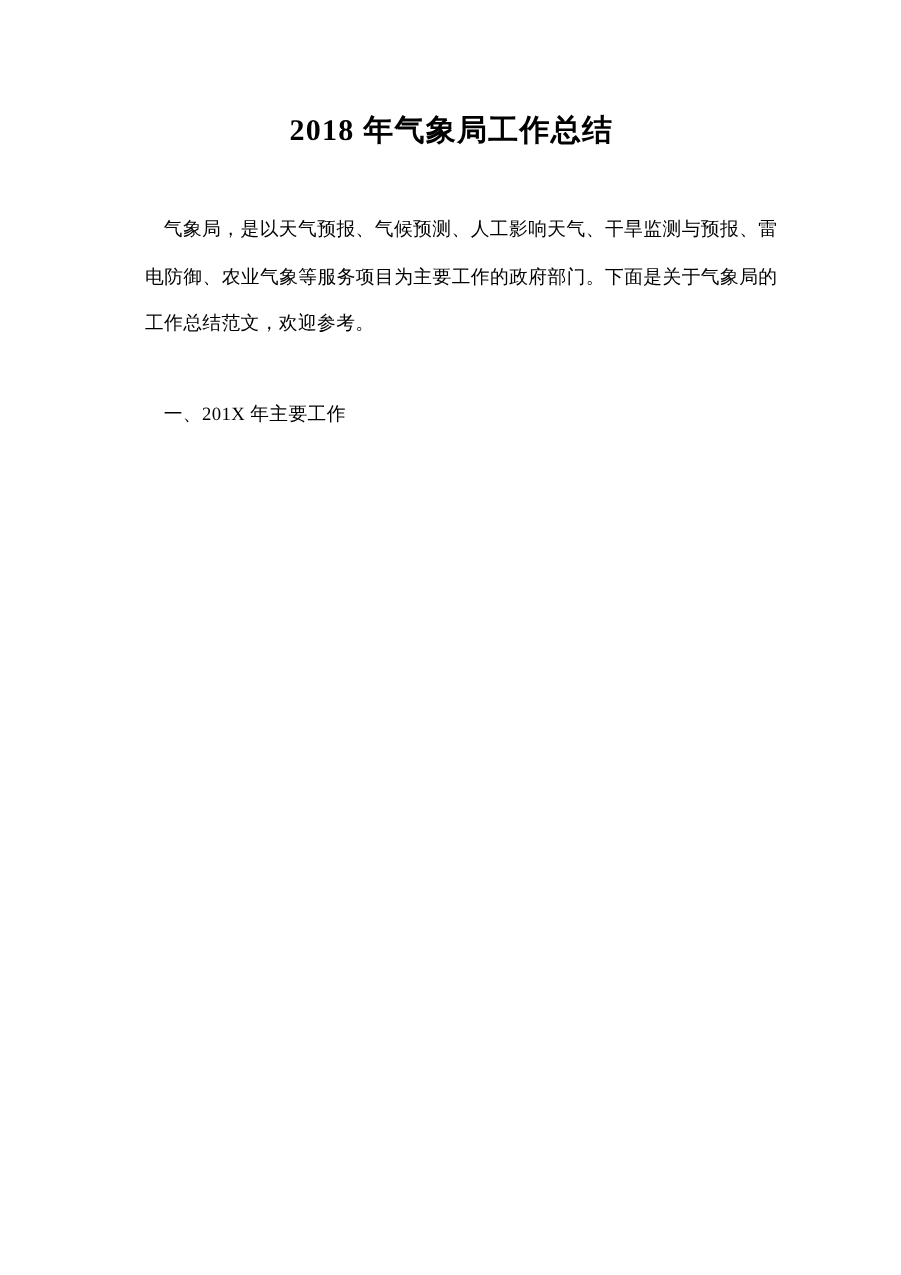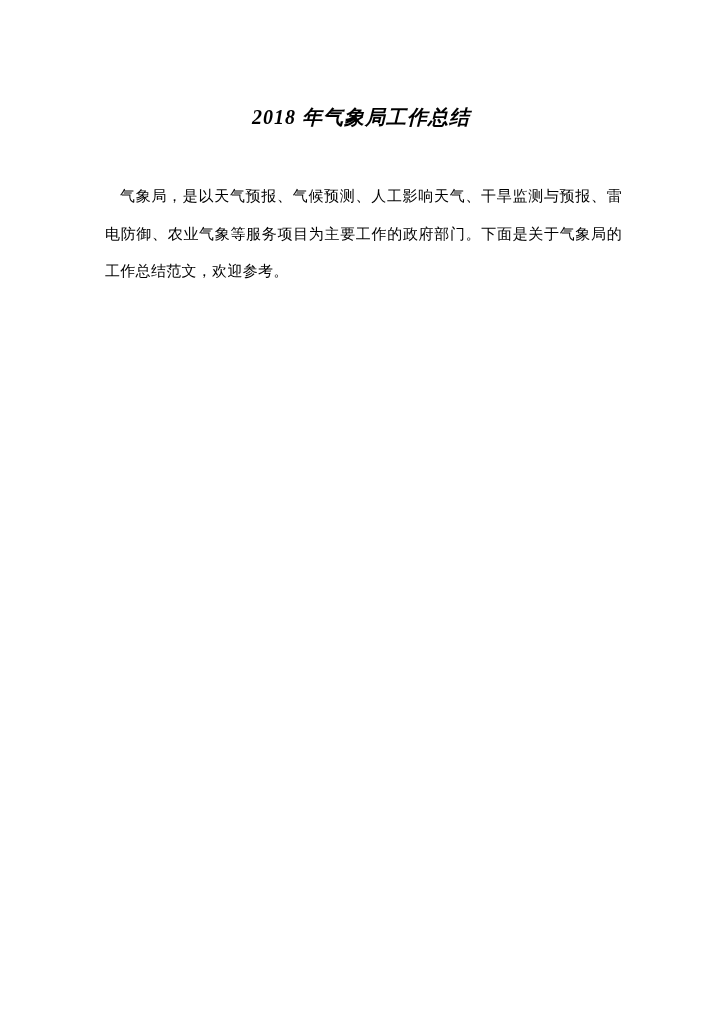--- a/index.html
+++ b/index.html
@@ -13,31 +13,30 @@
     height: 1020px;
     margin: 0;
     background: #ffffff;
     box-sizing: border-box;
     padding: 84px 99px 0 100px;
     overflow: hidden;
     font-family: "Liberation Serif", "DejaVu Serif", serif;
     color: #000000;
   }
   .doc-title {
-    margin: 16px;
+    margin: 4px;
     padding: 0;
-    font-size: 20px;
+    font-size: 24px;
     font-weight: 700;
     line-height: 34px;
     text-align: center;
     letter-spacing: 1px;
-    font-style: italic;
   }
   .para {
-    margin: 35px 0 0 5px;
+    margin: 35px 0 0 16px;
     padding: 0;
     font-size: 15px;
     line-height: 37.5px;
     text-align: justify;
     text-indent: 15px;
     letter-spacing: 0.3px;
     word-break: break-all;
   }
   .para.first {
     margin-top: 44px;
@@ -46,15 +45,16 @@
 </head>
 <body>
 
 <div class="page">
   <h1 class="doc-title">2018 年气象局工作总结</h1>
 
   <p class="para first">气象局，是以天气预报、气候预测、人工影响天气、干旱监测与预报、雷电防御、农业气象等服务项目为主要工作的政府部门。下面是关于气象局的工作总结范文，欢迎参考。</p>
 
 
 
+  <p class="para">一、201X 年主要工作</p>
 
 
 </div>
 
 </body></html>

